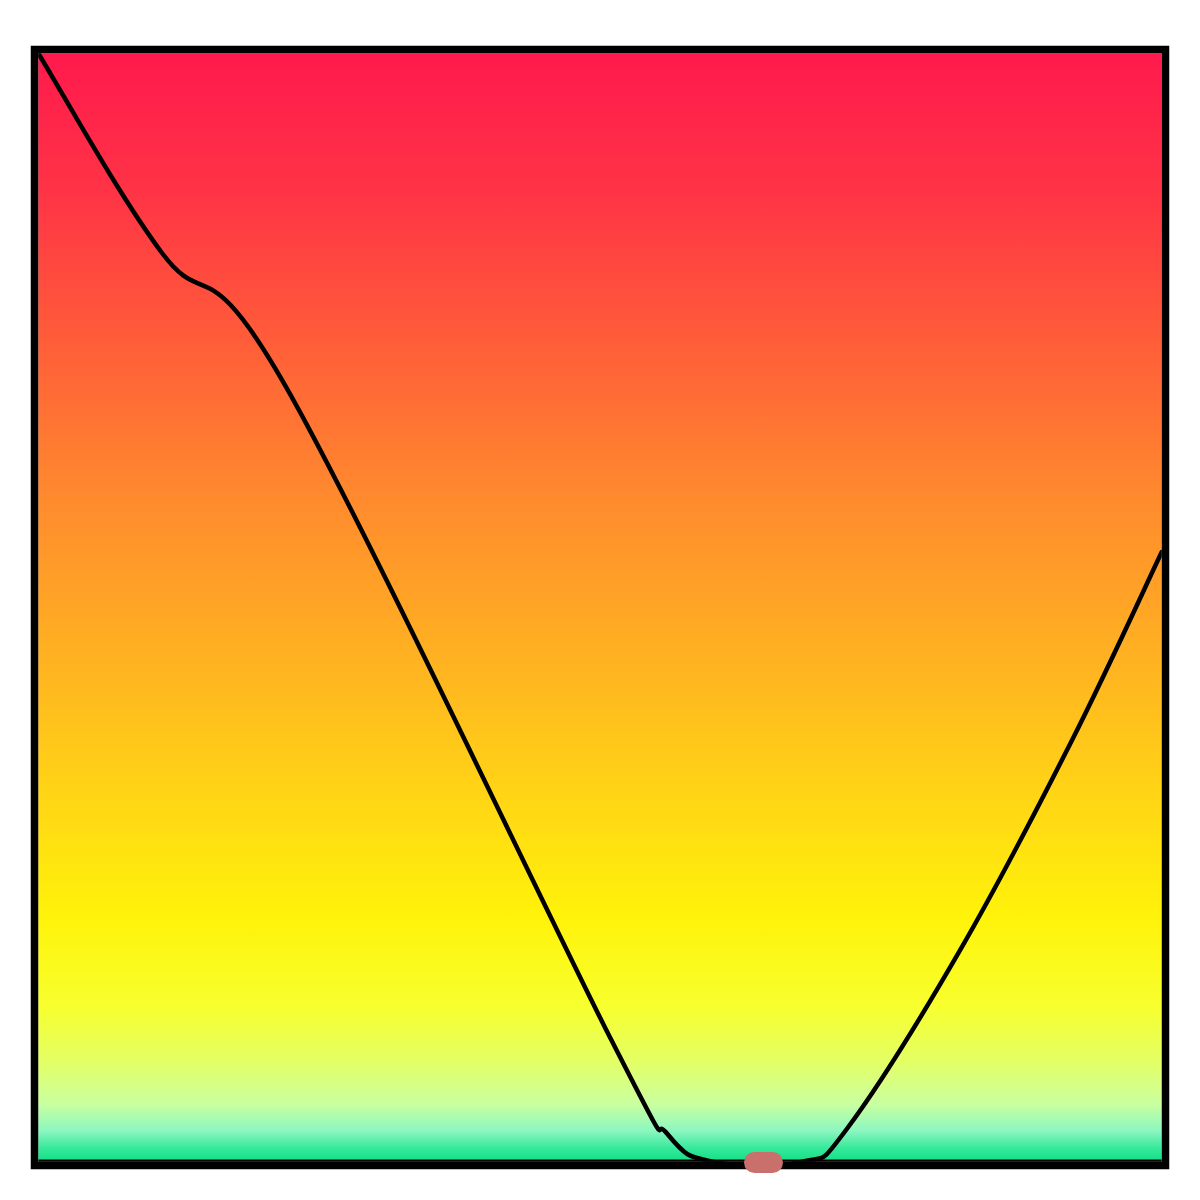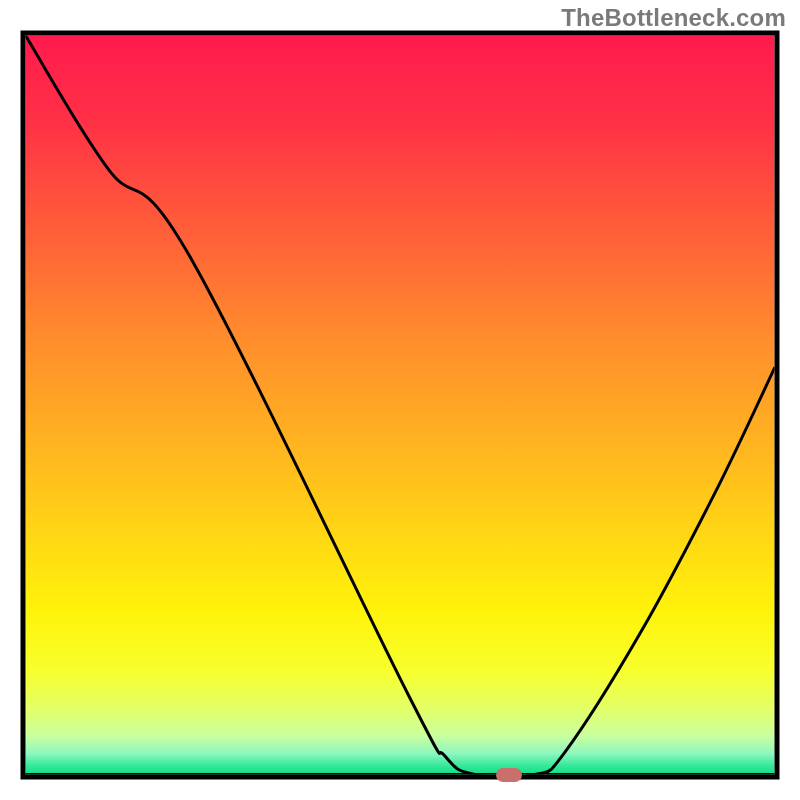--- a/index.html
+++ b/index.html
@@ -37,21 +37,20 @@
     border-radius: 7px;
     z-index: 15;
     transform: translate(-50%, -50%);
   }
 </style>
 </head>
 <body>
 
 <div class="container">
 
-  <div class="watermark">TheBottleneck.com</div>
 
   <svg class="chart" width="800" height="800" viewBox="0 0 800 800">
     <defs>
       <linearGradient id="bg-grad" x1="0" y1="0" x2="0" y2="1">
           <stop offset="0.00%" stop-color="#ff1a4d"></stop>
           <stop offset="12.00%" stop-color="#ff3246"></stop>
           <stop offset="25.00%" stop-color="#ff5a3a"></stop>
           <stop offset="40.00%" stop-color="#ff8a2e"></stop>
           <stop offset="55.00%" stop-color="#ffb321"></stop>
           <stop offset="68.00%" stop-color="#ffd814"></stop>

